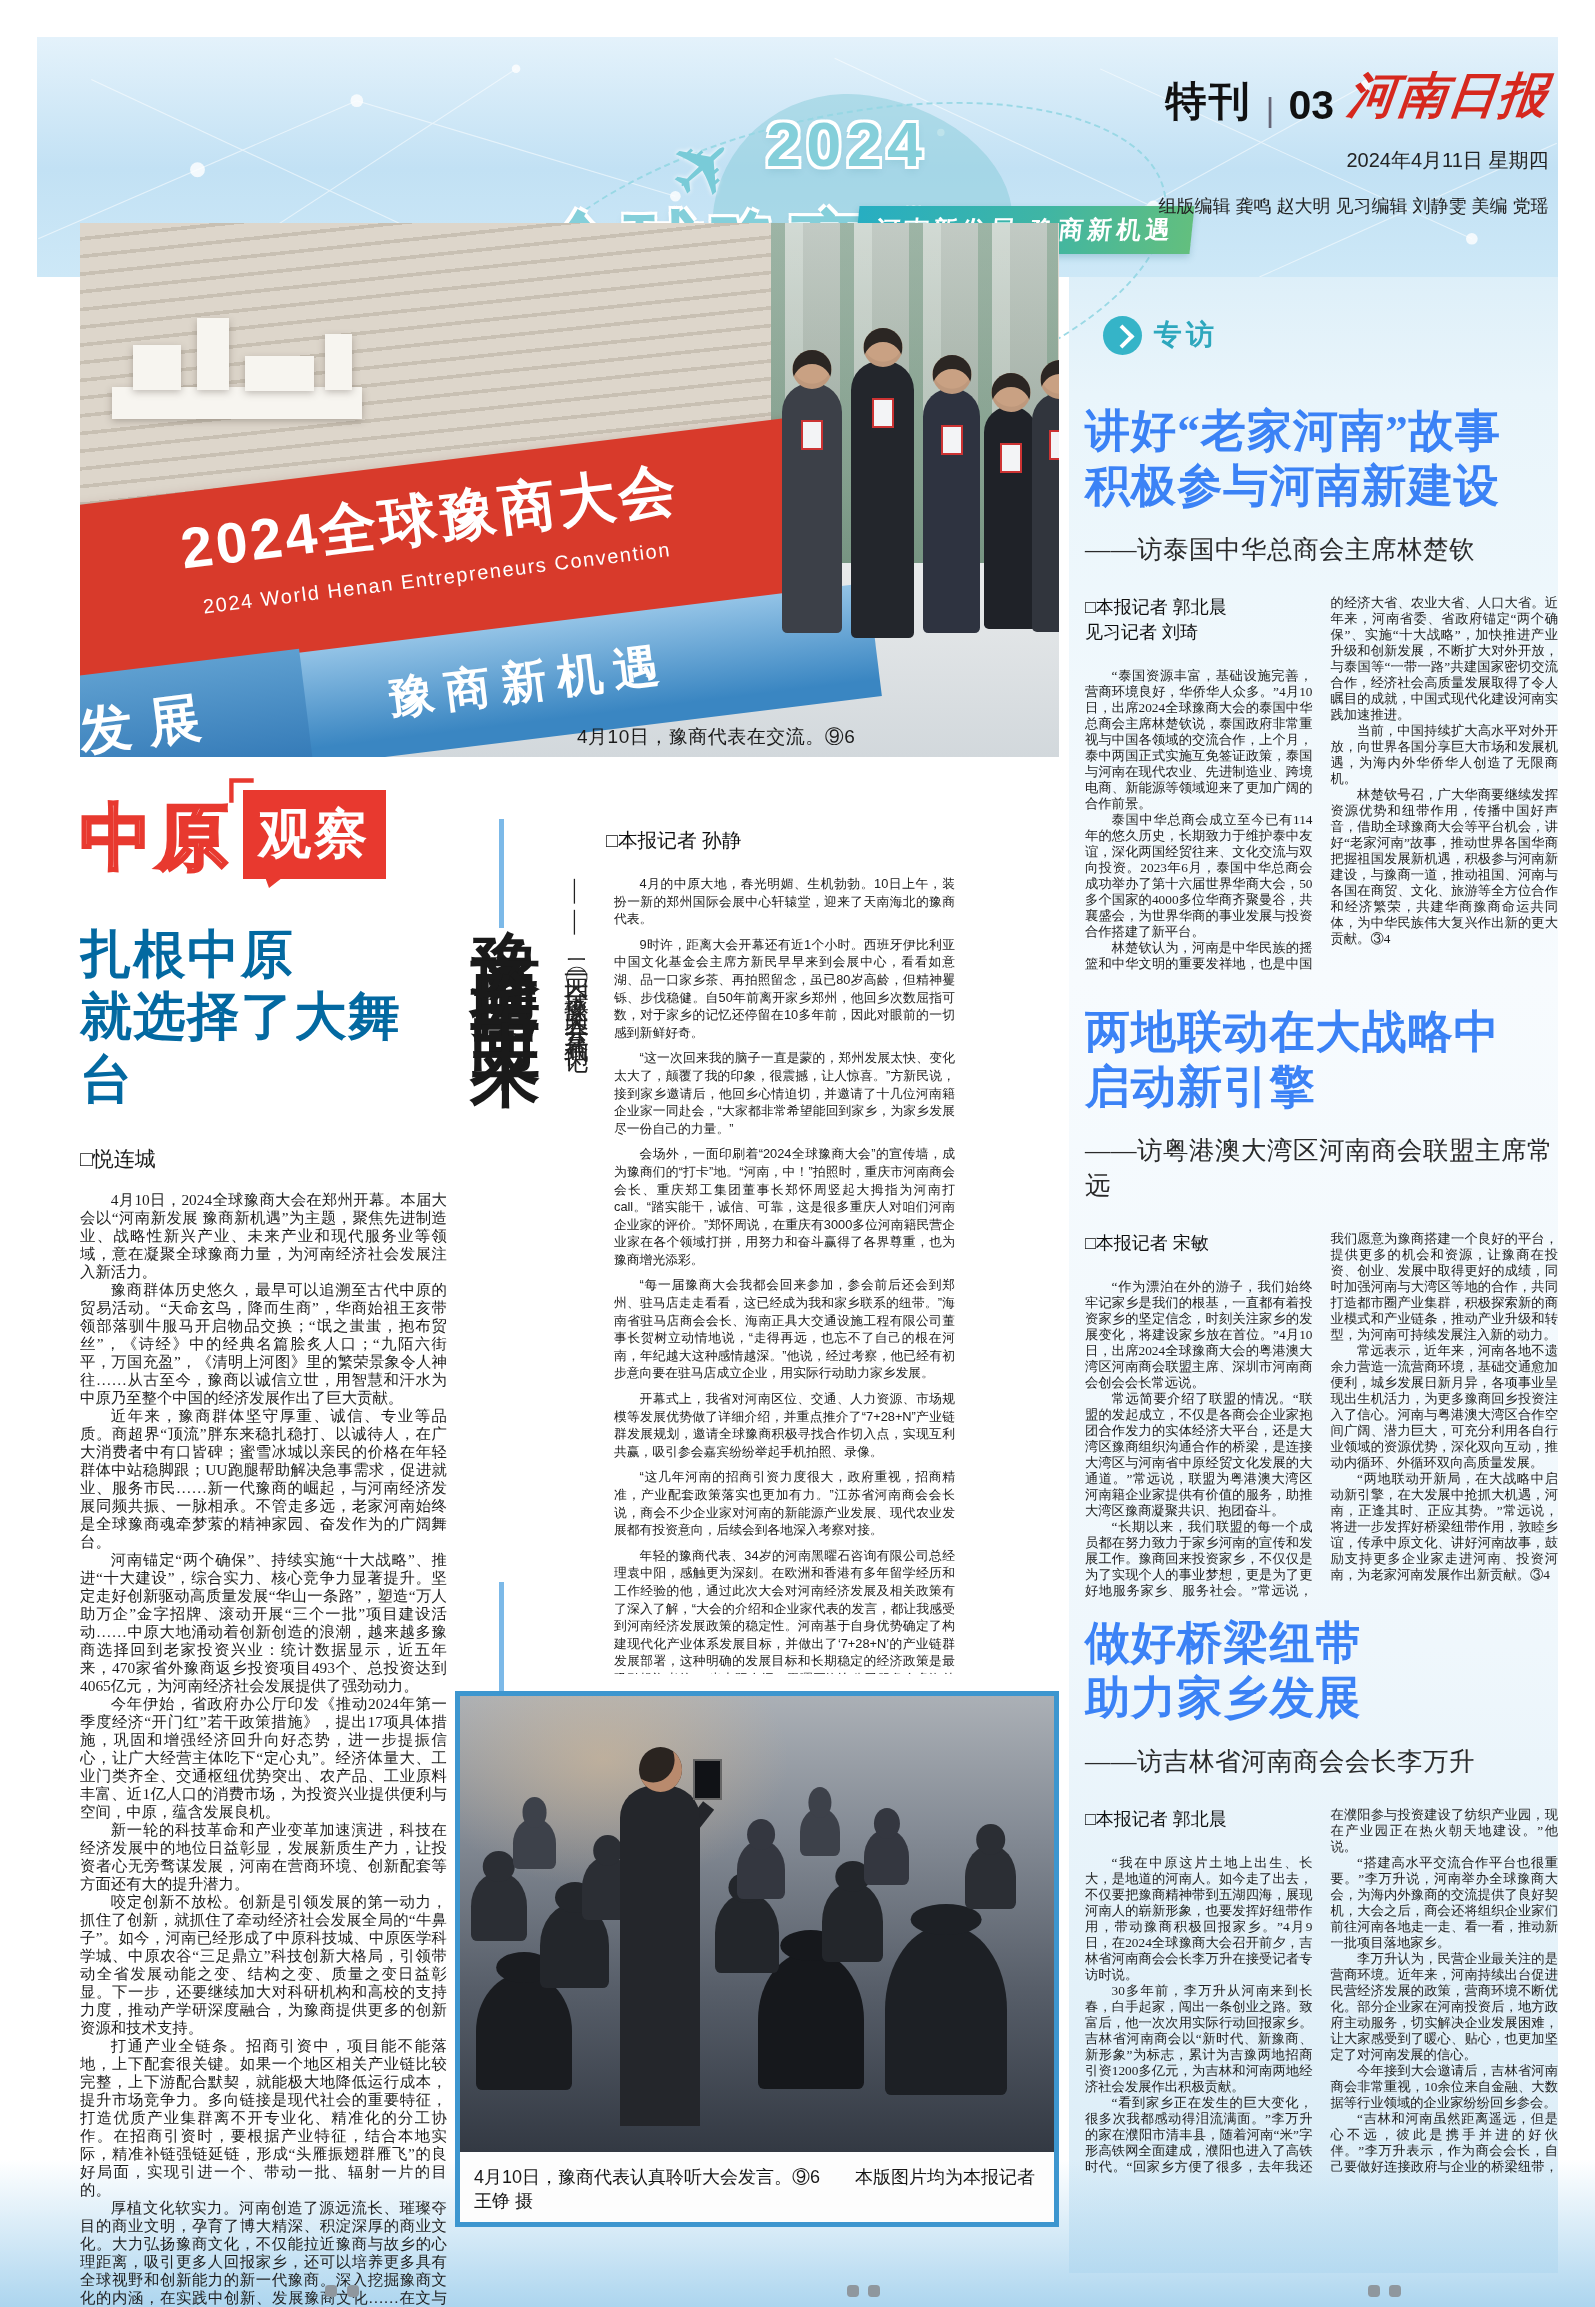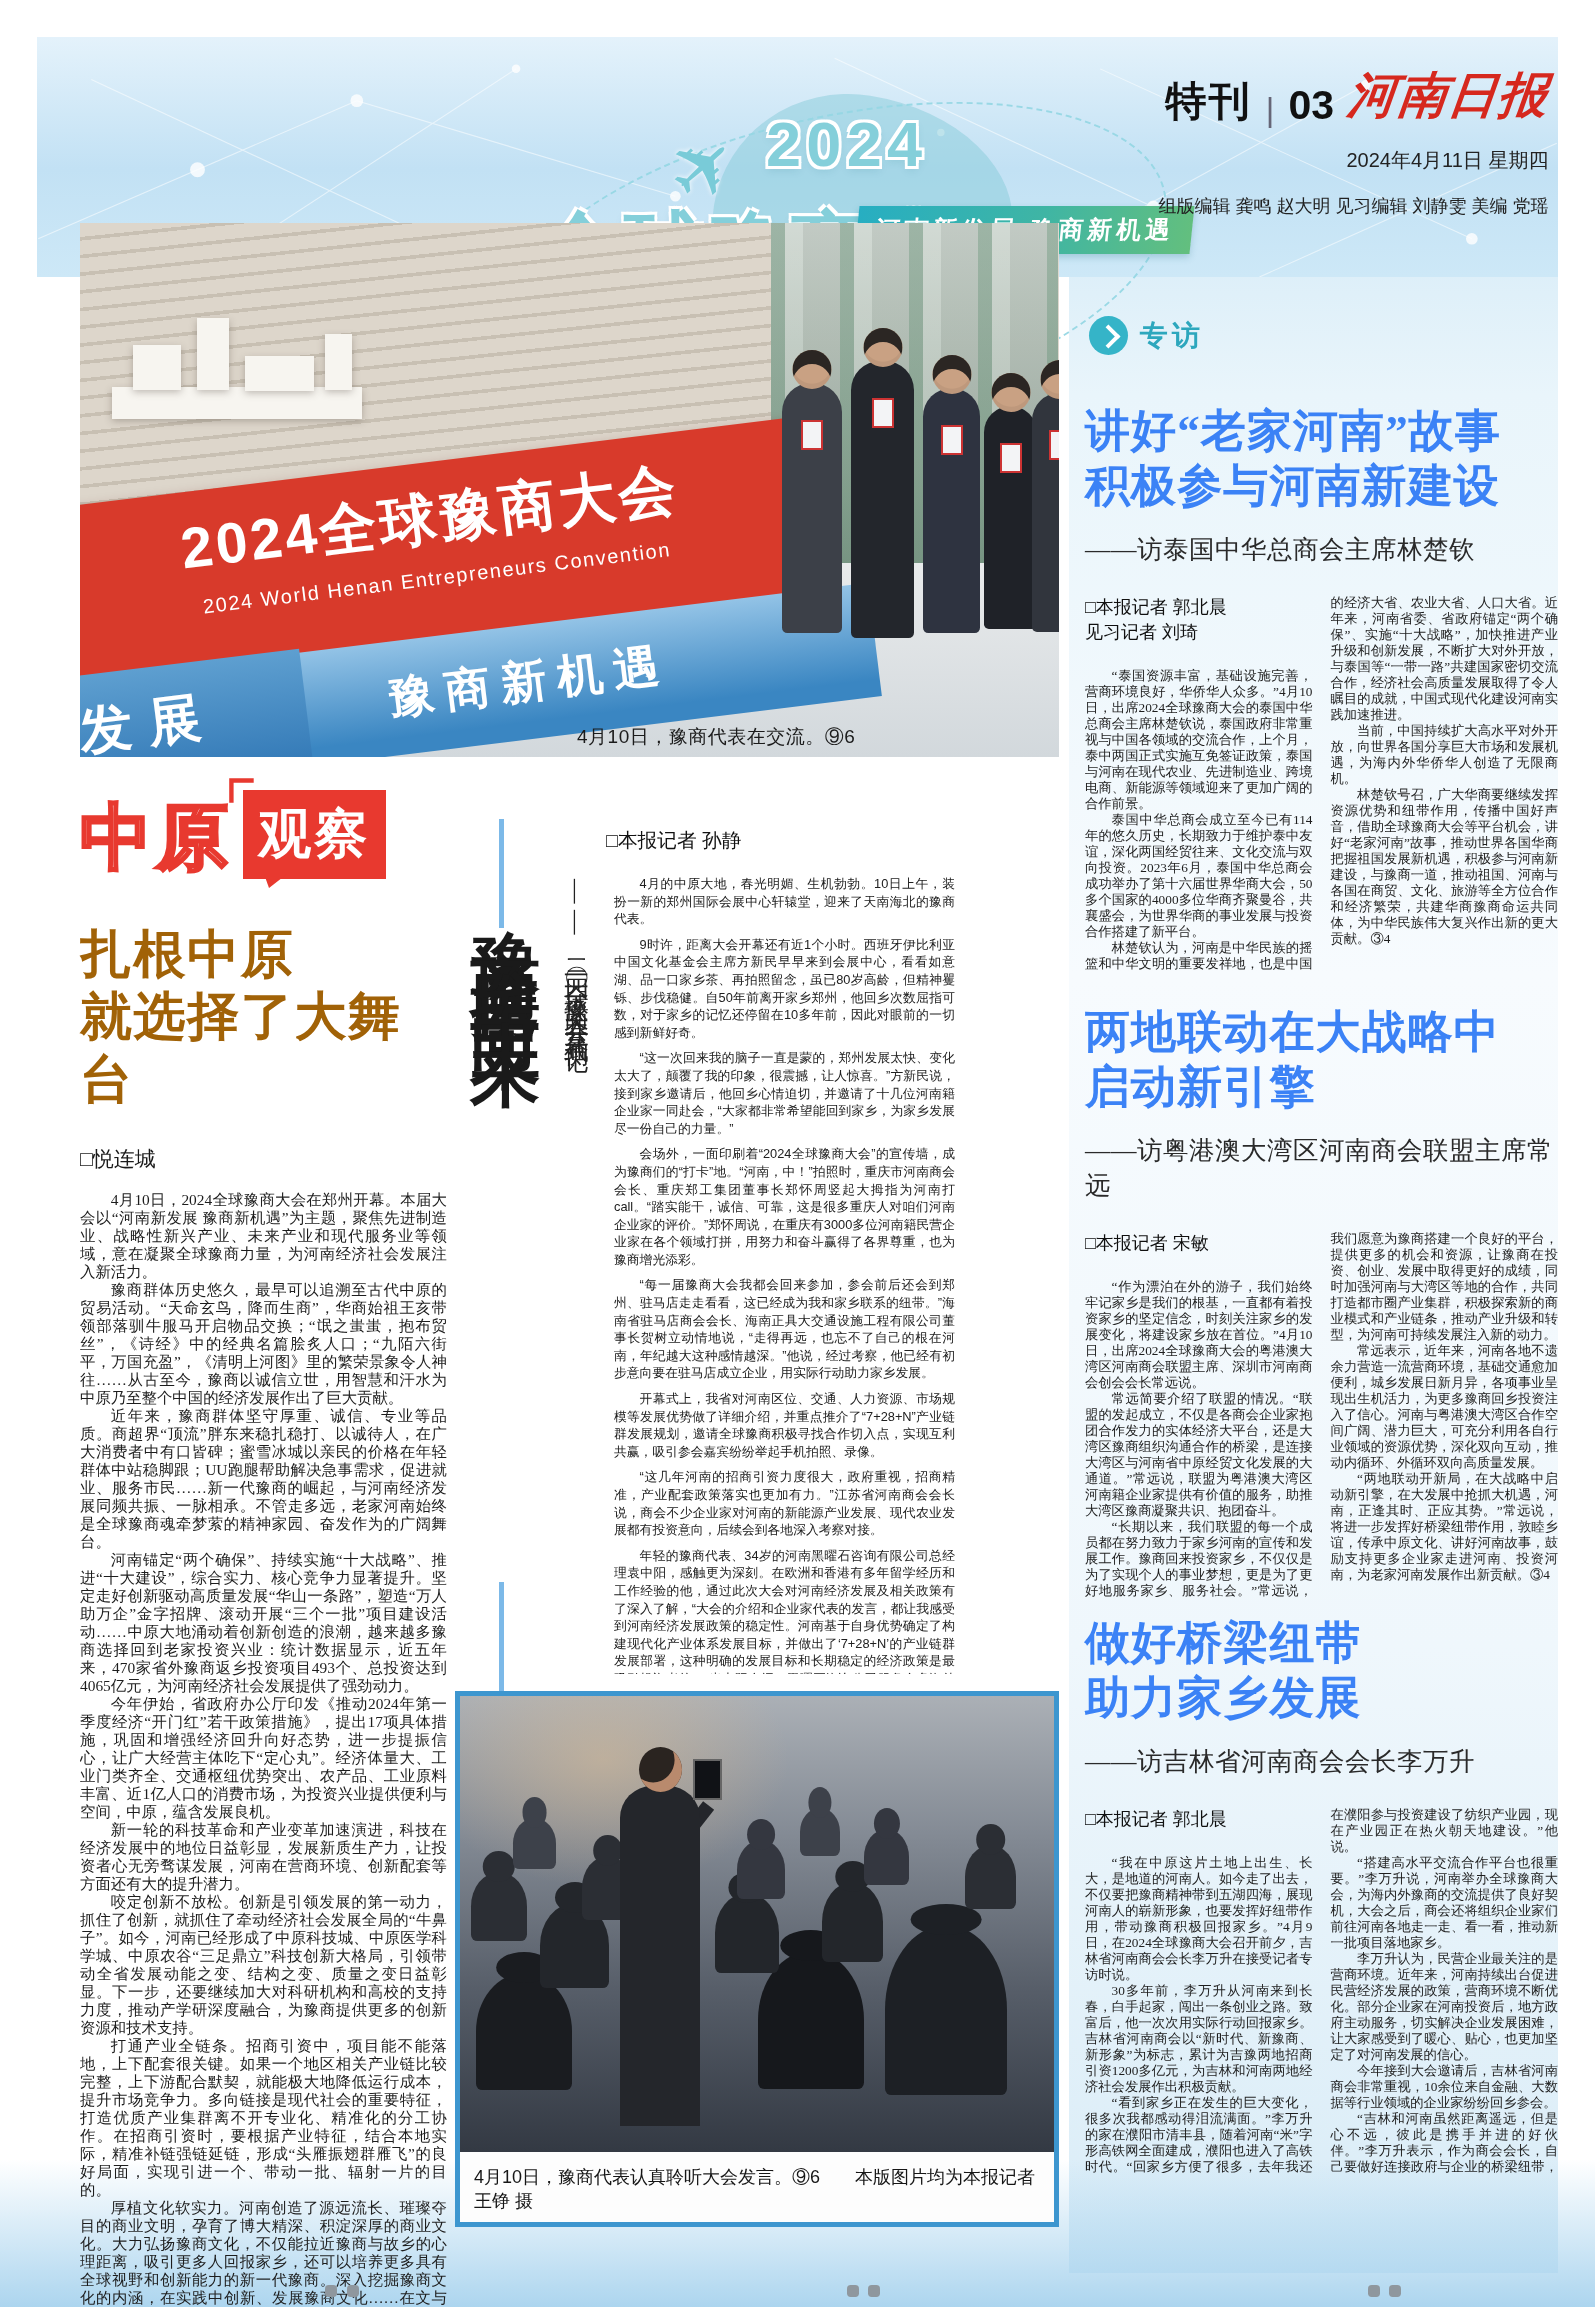--- a/index.html
+++ b/index.html
@@ -70,21 +70,21 @@
   .observe{position:absolute;left:80px;top:790px;width:367px;}
   .ob-logo{position:relative;height:114px;display:flex;align-items:flex-start;gap:10.6px;}
   .ob-zy{font-size:72px;font-weight:700;letter-spacing:4.3px;color:transparent;
          -webkit-text-stroke:2.7px #e8392f;}
   .ob-bubble{position:relative;background:#e8392f;color:#fff;font-size:53px;font-weight:900;
              padding:8.5px 15px;letter-spacing:3.2px;}
   .ob-bubble::before{content:"";position:absolute;left:-14px;top:-11.7px;width:24.5px;height:24.5px;
              background:#e8392f;clip-path:polygon(0 0,100% 0,100% 18%,18% 18%,18% 100%,0 100%);}
   .ob-bubble::after{content:"";position:absolute;left:21px;bottom:-23.4px;border:14px solid transparent;
              border-top-color:#e8392f;border-left-width:5.3px;border-right-width:18px;}
-  .ob-head{margin-top:19px;font-size:52px;font-weight:900;line-height:1.2;letter-spacing:1.6px;color:#a16207;}
+  .ob-head{margin-top:19px;font-size:52px;font-weight:900;line-height:1.2;letter-spacing:1.6px;color:#0369a1;}
   .ob-byline{margin-top:25.5px;font-size:21px;color:#1a1a1a;}
   .ob-body{margin-top:18px;height:1154px;overflow:hidden;}
   .ob-body p{margin:0;font-family:"Liberation Serif","DejaVu Serif",serif;font-size:15.4px;line-height:18px;
              text-indent:2em;text-align:justify;color:#1d1d1d;}
 
   
   .ft-vertical{position:absolute;left:455px;top:819px;width:144px;height:872px;}
   .vt-tick{position:absolute;left:44px;width:5.3px;height:109px;background:#7cb9e8;}
   .vt-head{position:absolute;left:3.2px;top:56px;writing-mode:vertical-rl;
            font-family:"Liberation Serif",serif;font-weight:900;font-size:70px;letter-spacing:18px;
@@ -110,21 +110,21 @@
           background:#2a2420;box-shadow:inset -7.4px -9.6px 0 #b98a6d;}
   .fp-arm{position:absolute;left:217px;top:101px;width:14px;height:80px;background:#24262b;transform:rotate(38deg);}
   .fp-phone{position:absolute;left:233px;top:63px;width:24.5px;height:37px;background:#101216;border:2.1px solid #666;}
   .fp-caption{padding:12.8px 14px 0 14px;font-size:18px;color:#161616;}
   .fp-credit{margin-left:30px;}
 
   
   .rightbg{position:absolute;left:1069px;top:37px;width:489px;height:2236px;
            background:linear-gradient(180deg,#c6e3f4 0%,#e9f5fb 16%,#f7fbfe 42%,#eff7fc 72%,#d9ecf7 100%);}
   .interviews{position:absolute;left:1085px;top:316px;width:473px;height:1936px;}
-  .iv-tag{position:absolute;left:4px;top:0;display:flex;align-items:center;gap:11.7px;}
+  .iv-tag{position:absolute;left:18px;top:0;display:flex;gap:11.7px;}
   .tag-icon{position:relative;width:39px;height:39px;border-radius:50%;background:#35b4c8;}
   .tag-icon::before{content:"";position:absolute;left:10.6px;top:12.2px;width:12.8px;height:12.8px;
                     border-top:4.8px solid #fff;border-right:4.8px solid #fff;transform:rotate(45deg);}
   .tag-label{font-size:28px;font-weight:700;color:#2da7bd;letter-spacing:4.3px;}
   .iv-article{position:absolute;left:0;width:473px;}
   .iv-head{font-family:Liberation Serif, serif;font-weight:900;font-size:45px;line-height:1.22;
            letter-spacing:1.1px;color:#3b82f6;}
   .iv-sub{font-family:"Liberation Serif",serif;font-size:25.5px;color:#2a2a2a;margin-top:18px;letter-spacing:0.5px;}
   .iv-cols{margin-top:28px;column-count:2;column-gap:18px;overflow:hidden;}
   .iv-byline{font-size:18px;line-height:25.5px;color:#101010;margin:0 0 22.3px 0;}

